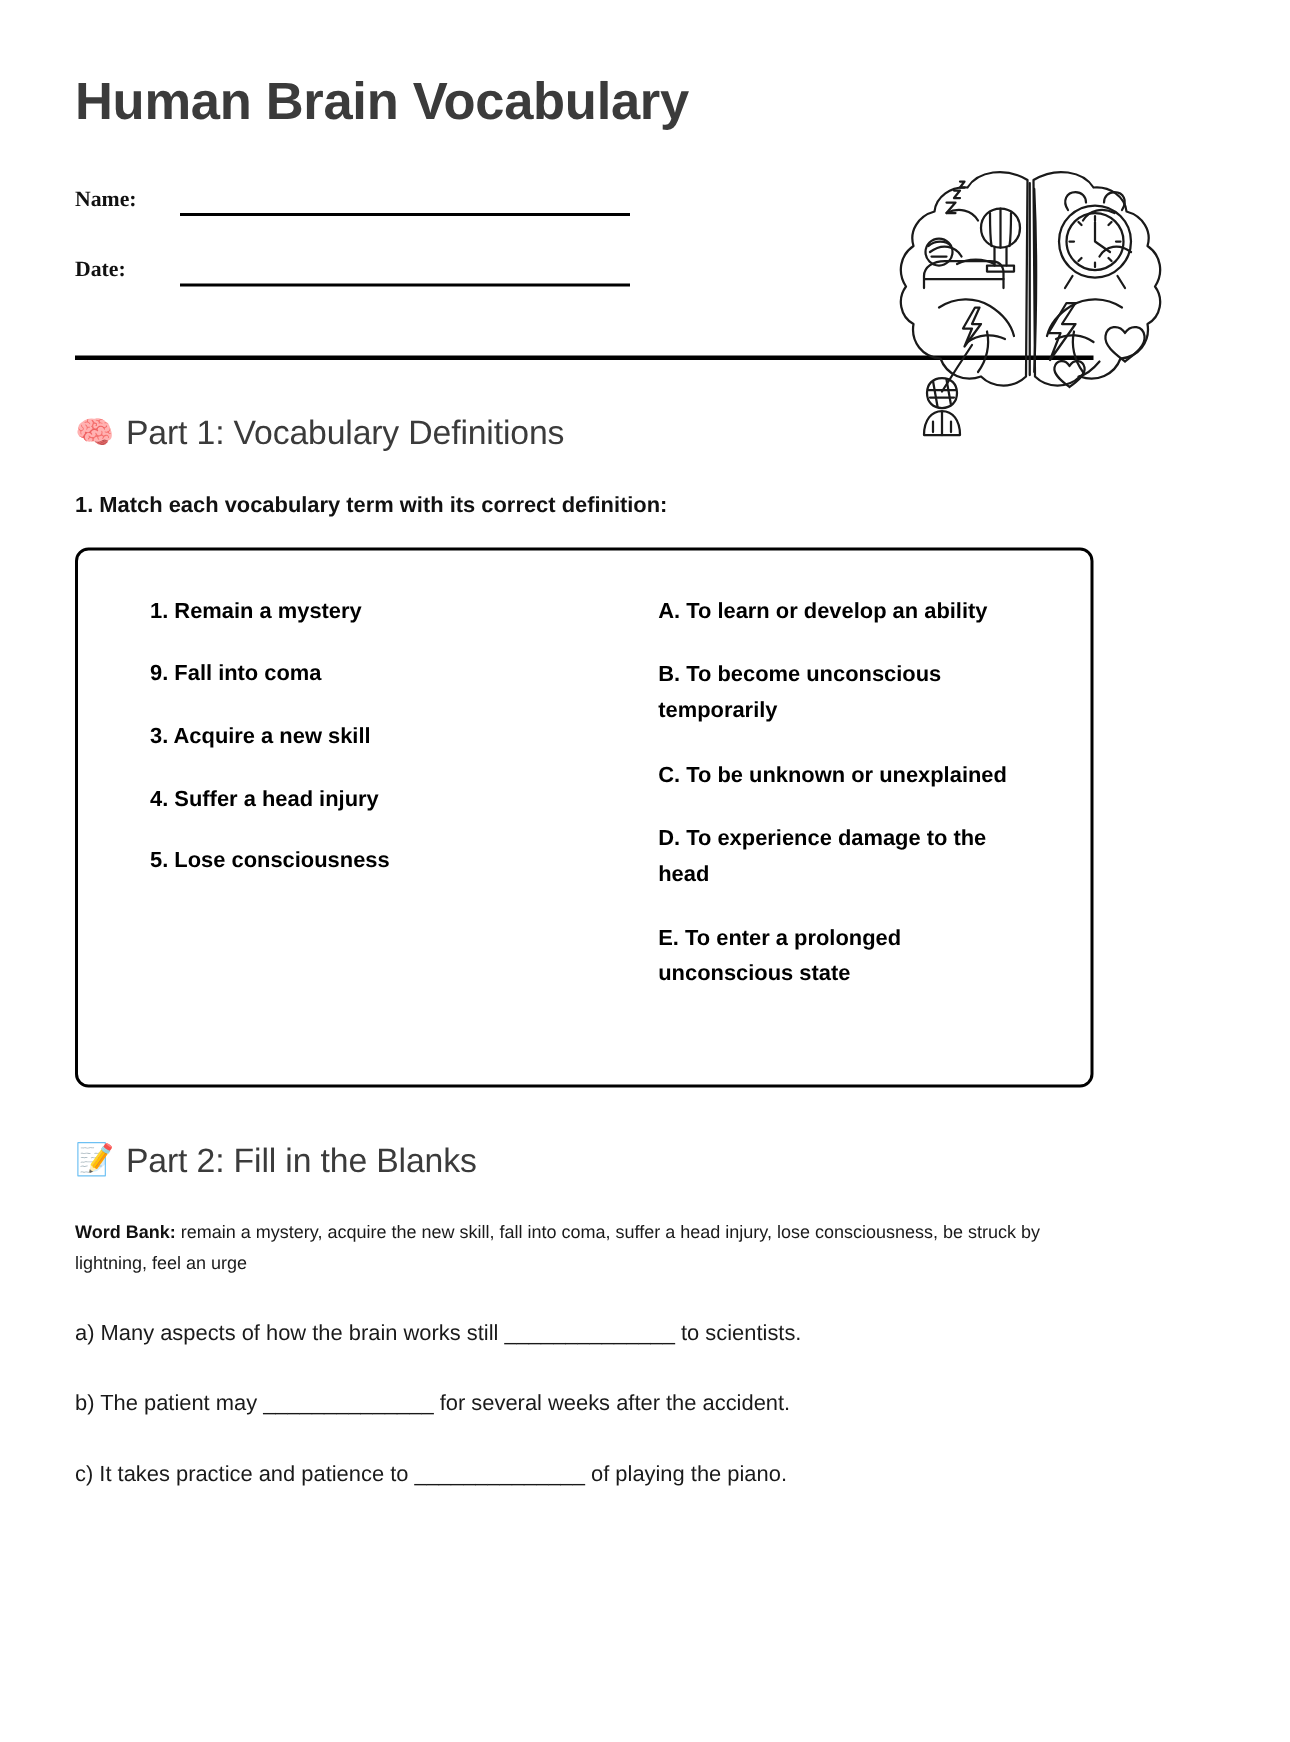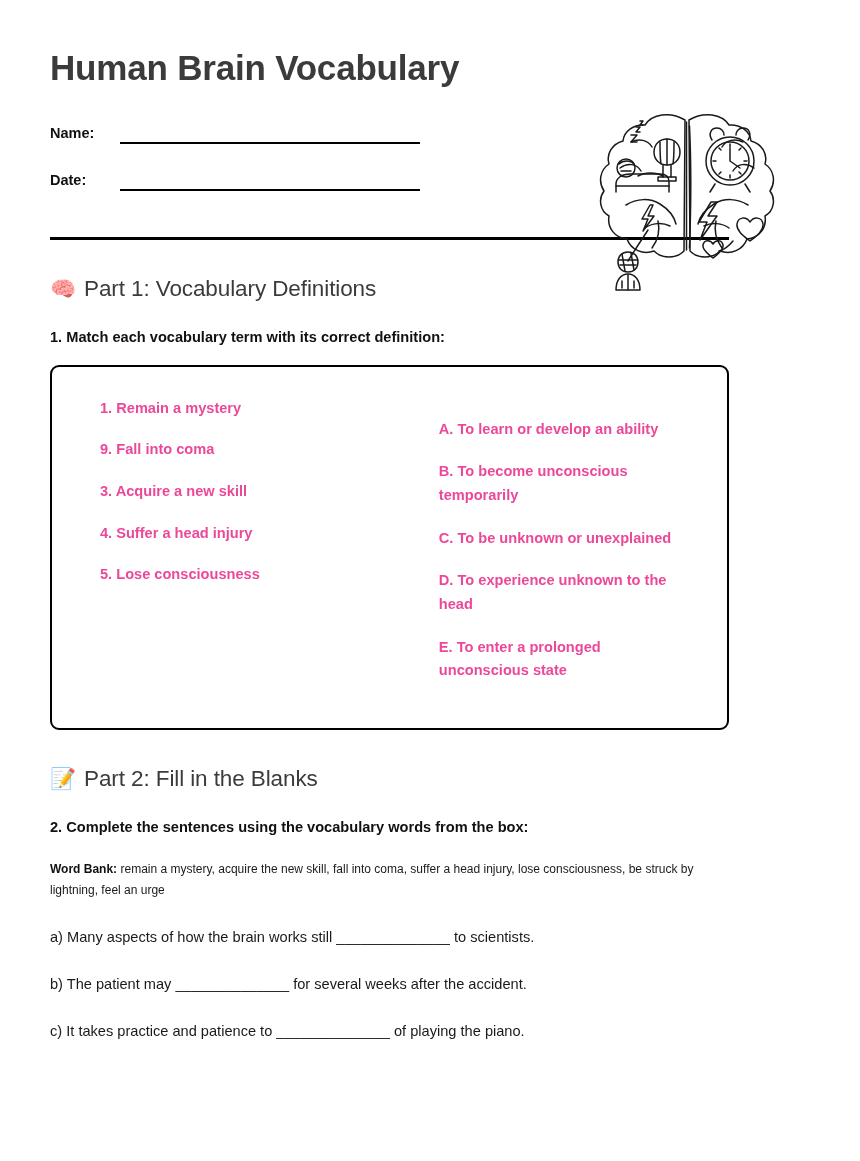--- a/index.html
+++ b/index.html
@@ -33,20 +33,21 @@
     font-weight: bold;
     line-height: 1.28;
     color: #3b3b3b;
     letter-spacing: -0.2px;
     max-width: 430px;
     margin: 0;
   }
   .meta-fields {
     margin-top: 20px;
     width: 370px;
+    font-family: Liberation Serif, serif;
   }
   .meta-row {
     display: flex;
     align-items: flex-end;
     height: 34px;
     margin-bottom: 13px;
   }
   .meta-label {
     font-size: 14.5px;
     font-weight: bold;
@@ -124,26 +125,25 @@
   }
   .match-col.terms {
     flex: 0 0 57%;
     padding-left: 20px;
     padding-right: 14px;
   }
   .match-col.defs {
     flex: 1 1 auto;
     padding-left: 6px;
     padding-right: 10px;
-    margin-top: 21px;
   }
   .match-item {
     font-size: 14.6px;
     font-weight: bold;
-    color: #ec4899;
+    color: #000000;
     line-height: 1.62;
     margin-bottom: 18px;
   }
   .match-col.defs .match-item {
     margin-bottom: 19px;
   }
   .match-item:last-child { margin-bottom: 0; }
 
   
   .part2 { margin-top: 26px; }
@@ -271,31 +271,30 @@
       <div class="match-item">1. Remain a mystery</div>
       <div class="match-item">9. Fall into coma</div>
       <div class="match-item">3. Acquire a new skill</div>
       <div class="match-item">4. Suffer a head injury</div>
       <div class="match-item">5. Lose consciousness</div>
     </div>
     <div class="match-col defs">
       <div class="match-item">A. To learn or develop an ability</div>
       <div class="match-item">B. To become unconscious temporarily</div>
       <div class="match-item">C. To be unknown or unexplained</div>
-      <div class="match-item">D. To experience unknown to the head</div>
+      <div class="match-item">D. To experience damage to the head</div>
       <div class="match-item">E. To enter a prolonged unconscious state</div>
     </div>
   </div>
 
   <div class="part2">
     <div class="section-heading">
       <span class="section-emoji">📝</span>
       <span class="section-title">Part 2: Fill in the Blanks</span>
     </div>
-    <div class="instruction">2. Complete the sentences using the vocabulary words from the box:</div>
 
     <div class="wordbank">
       <b>Word Bank:</b>
       <span>remain a mystery, acquire the new skill, fall into coma, suffer a head injury, lose consciousness, be struck by lightning, feel an urge</span>
     </div>
 
     <div class="blank-sentence">a) Many aspects of how the brain works still ______________ to scientists.</div>
     <div class="blank-sentence">b) The patient may ______________ for several weeks after the accident.</div>
     <div class="blank-sentence">c) It takes practice and patience to ______________ of playing the piano.</div>
   </div>

